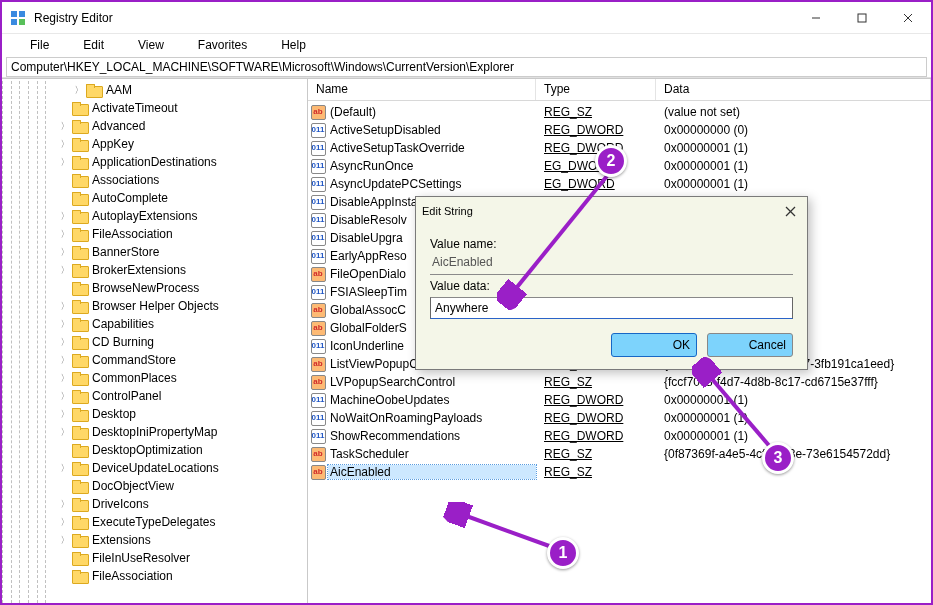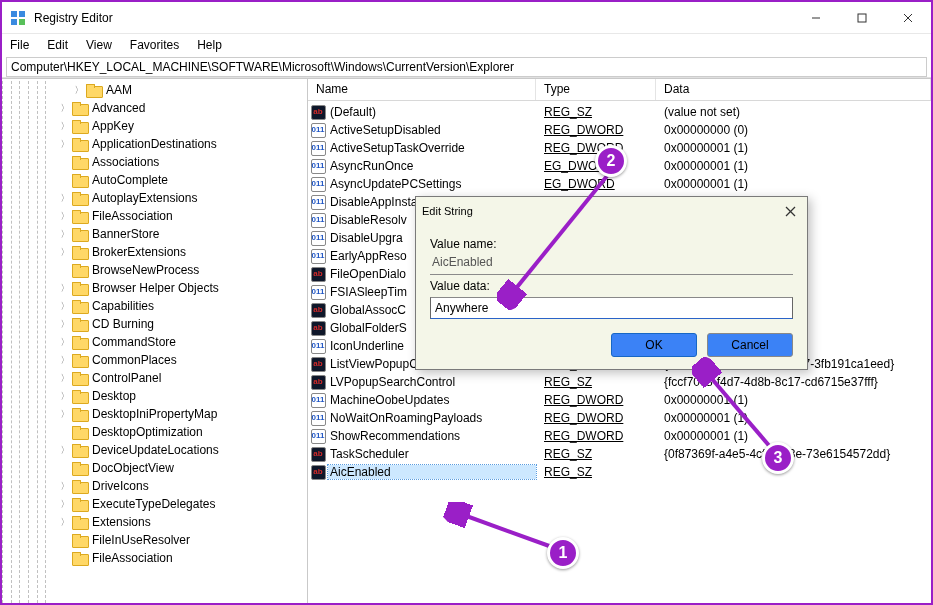--- a/index.html
+++ b/index.html
@@ -3,21 +3,21 @@
 <meta charset="utf-8">
 <style>
   * { box-sizing: border-box; }
   body { margin: 0; font-family: "Segoe UI", Arial, sans-serif; font-size: 12px; color: #000; background: #fff; width: 933px; height: 605px; overflow: hidden; }
   .window { border: 2px solid #9a1fc7; width: 933px; height: 605px; display: flex; flex-direction: column; position: relative; }
   .titlebar { height: 32px; display: flex; align-items: center; border-bottom: 1px solid #e8e8e8; }
   .titlebar .app-icon { width: 16px; height: 16px; margin: 0 8px; }
   .titlebar .title { flex: 1; font-size: 12px; }
   .titlebar .wc { display: flex; }
   .titlebar .wc div { width: 46px; height: 32px; display: flex; align-items: center; justify-content: center; color: #444; }
-  .menubar { height: 22px; display: flex; align-items: center; gap: 2px; padding: 0 0; }
+  .menubar { height: 22px; display: flex; align-items: center; gap: 18px; padding: 0 20px; }
   .menubar span { padding: 2px 8px; }
   .addr { height: 22px; display: flex; align-items: center; padding: 2px 4px; border-bottom: 1px solid #e0e0e0; }
   .addr input { flex: 1; border: 1px solid #ccc; height: 20px; font: inherit; padding: 0 4px; background: #fff; }
   .body { flex: 1; display: flex; min-height: 0; border-top: 1px solid #c9c9c9; }
   .tree-col { width: 306px; border-right: 1px solid #c9c9c9; overflow: hidden; padding-top: 2px; display:flex;}
   .guides { width: 52px; display:flex; }
   .guides div { border-left: 1px dashed #c0c0c0; flex:1;}
   .tree { flex:1; overflow: hidden; }
   .tree .item { display: flex; align-items: center; height: 18px; white-space: nowrap; }
   .tree .chev { width: 14px; text-align: center; color: #6a6a6a; font-size: 9px; visibility:hidden;}
@@ -33,34 +33,34 @@
   .hdr .c2 { width: 120px; }
   .hdr .c3 { flex: 1; }
   .rows { flex: 1; overflow: hidden; padding: 2px 0;}
   .row { display: flex; align-items: center; height: 18px; }
   .row .ic { width: 20px; display:flex; align-items:center; justify-content:center;}
   .row .c1 { width: 208px; padding-left: 2px; white-space:nowrap; overflow:hidden;}
   .row .c2 { width: 120px; padding-left: 8px; text-decoration: underline;}
   .row .c3 { flex: 1; padding-left: 8px; white-space:nowrap; overflow:hidden;}
   .row.sel .c1 { background:#cde8ff; outline:1px dotted #5a9de0; }
   .ri { width:15px; height:15px; border:1px solid #888; border-radius:2px; font-size:8px; font-weight:bold; display:flex; align-items:center; justify-content:center; line-height:1;}
-  .ri.ab { background:#0f172a; color:#d02a2a;}
+  .ri.ab { background:#fdba74; color:#d02a2a;}
   .ri.dw { background:#fff; color:#2157c4;}
 
   
   .dlg { position: absolute; left: 413px; top: 194px; width: 393px; background:#f4f6e8; border:1px solid #7a7a7a; box-shadow: 3px 3px 10px rgba(0,0,0,.25); }
   .dlg .dtb { display:flex; align-items:center; height:28px; padding:0 6px; }
   .dlg .dtb .dt { flex:1; font-size:11px;}
   .dlg .dx { width:22px; height:22px; display:flex; align-items:center; justify-content:center;}
   .dlg .dbody { padding: 8px 14px 12px; }
   .dlg label { display:block; font-size:12px; margin: 4px 0 4px;}
   .dlg .vn { height:20px; border-bottom:1px solid #8a8a8a; padding: 0 2px; font-size:12px; color:#555;}
   .dlg .vd { width:100%; height:22px; border:1px solid #666; border-top-color:#888; border-bottom-color:#2a63c8; font:inherit; padding:0 4px; outline: none;}
   .dlg .btns { display:flex; justify-content:flex-end; gap:10px; margin-top:14px;}
-  .dlg button { width:86px; height:24px; border:1px solid #888; background:#3b82f6; border-radius:3px; font:inherit;}
+  .dlg button { width:86px; height:24px; border:1px solid #888; background:#7dd3fc; border-radius:3px; font:inherit;text-align:right;}
   .dlg button.primary { border-color:#1767c5; }
 
   
   .badge { position:absolute; width:32px; height:32px; border-radius:50%; background:#9a1fc7; color:#fff; font-weight:bold; font-size:16px; display:flex; align-items:center; justify-content:center; border:3px solid #fff; box-shadow:0 1px 3px rgba(0,0,0,.4);}
   .arrow { position:absolute; stroke:#9a1fc7; stroke-width:4; fill:#9a1fc7; }
 </style>
 </head>
 <body>
 
 <div class="window">
@@ -111,20 +111,25 @@
           <div></div>
           <div></div>
         </div>
       <div class="tree" id="tree">
           <div class="item">
             <span class="chev vis" style="margin-left:18px">〉</span>
             <span class="fld"></span>
             <span class="lbl">AAM</span>
           </div>
           <div class="item">
+            <span class="chev " style="margin-left:4px">〉</span>
+            <span class="fld"></span>
+            <span class="lbl">ActivateTimeout</span>
+          </div>
+          <div class="item">
             <span class="chev vis" style="margin-left:4px">〉</span>
             <span class="fld"></span>
             <span class="lbl">Advanced</span>
           </div>
           <div class="item">
             <span class="chev vis" style="margin-left:4px">〉</span>
             <span class="fld"></span>
             <span class="lbl">AppKey</span>
           </div>
           <div class="item">

